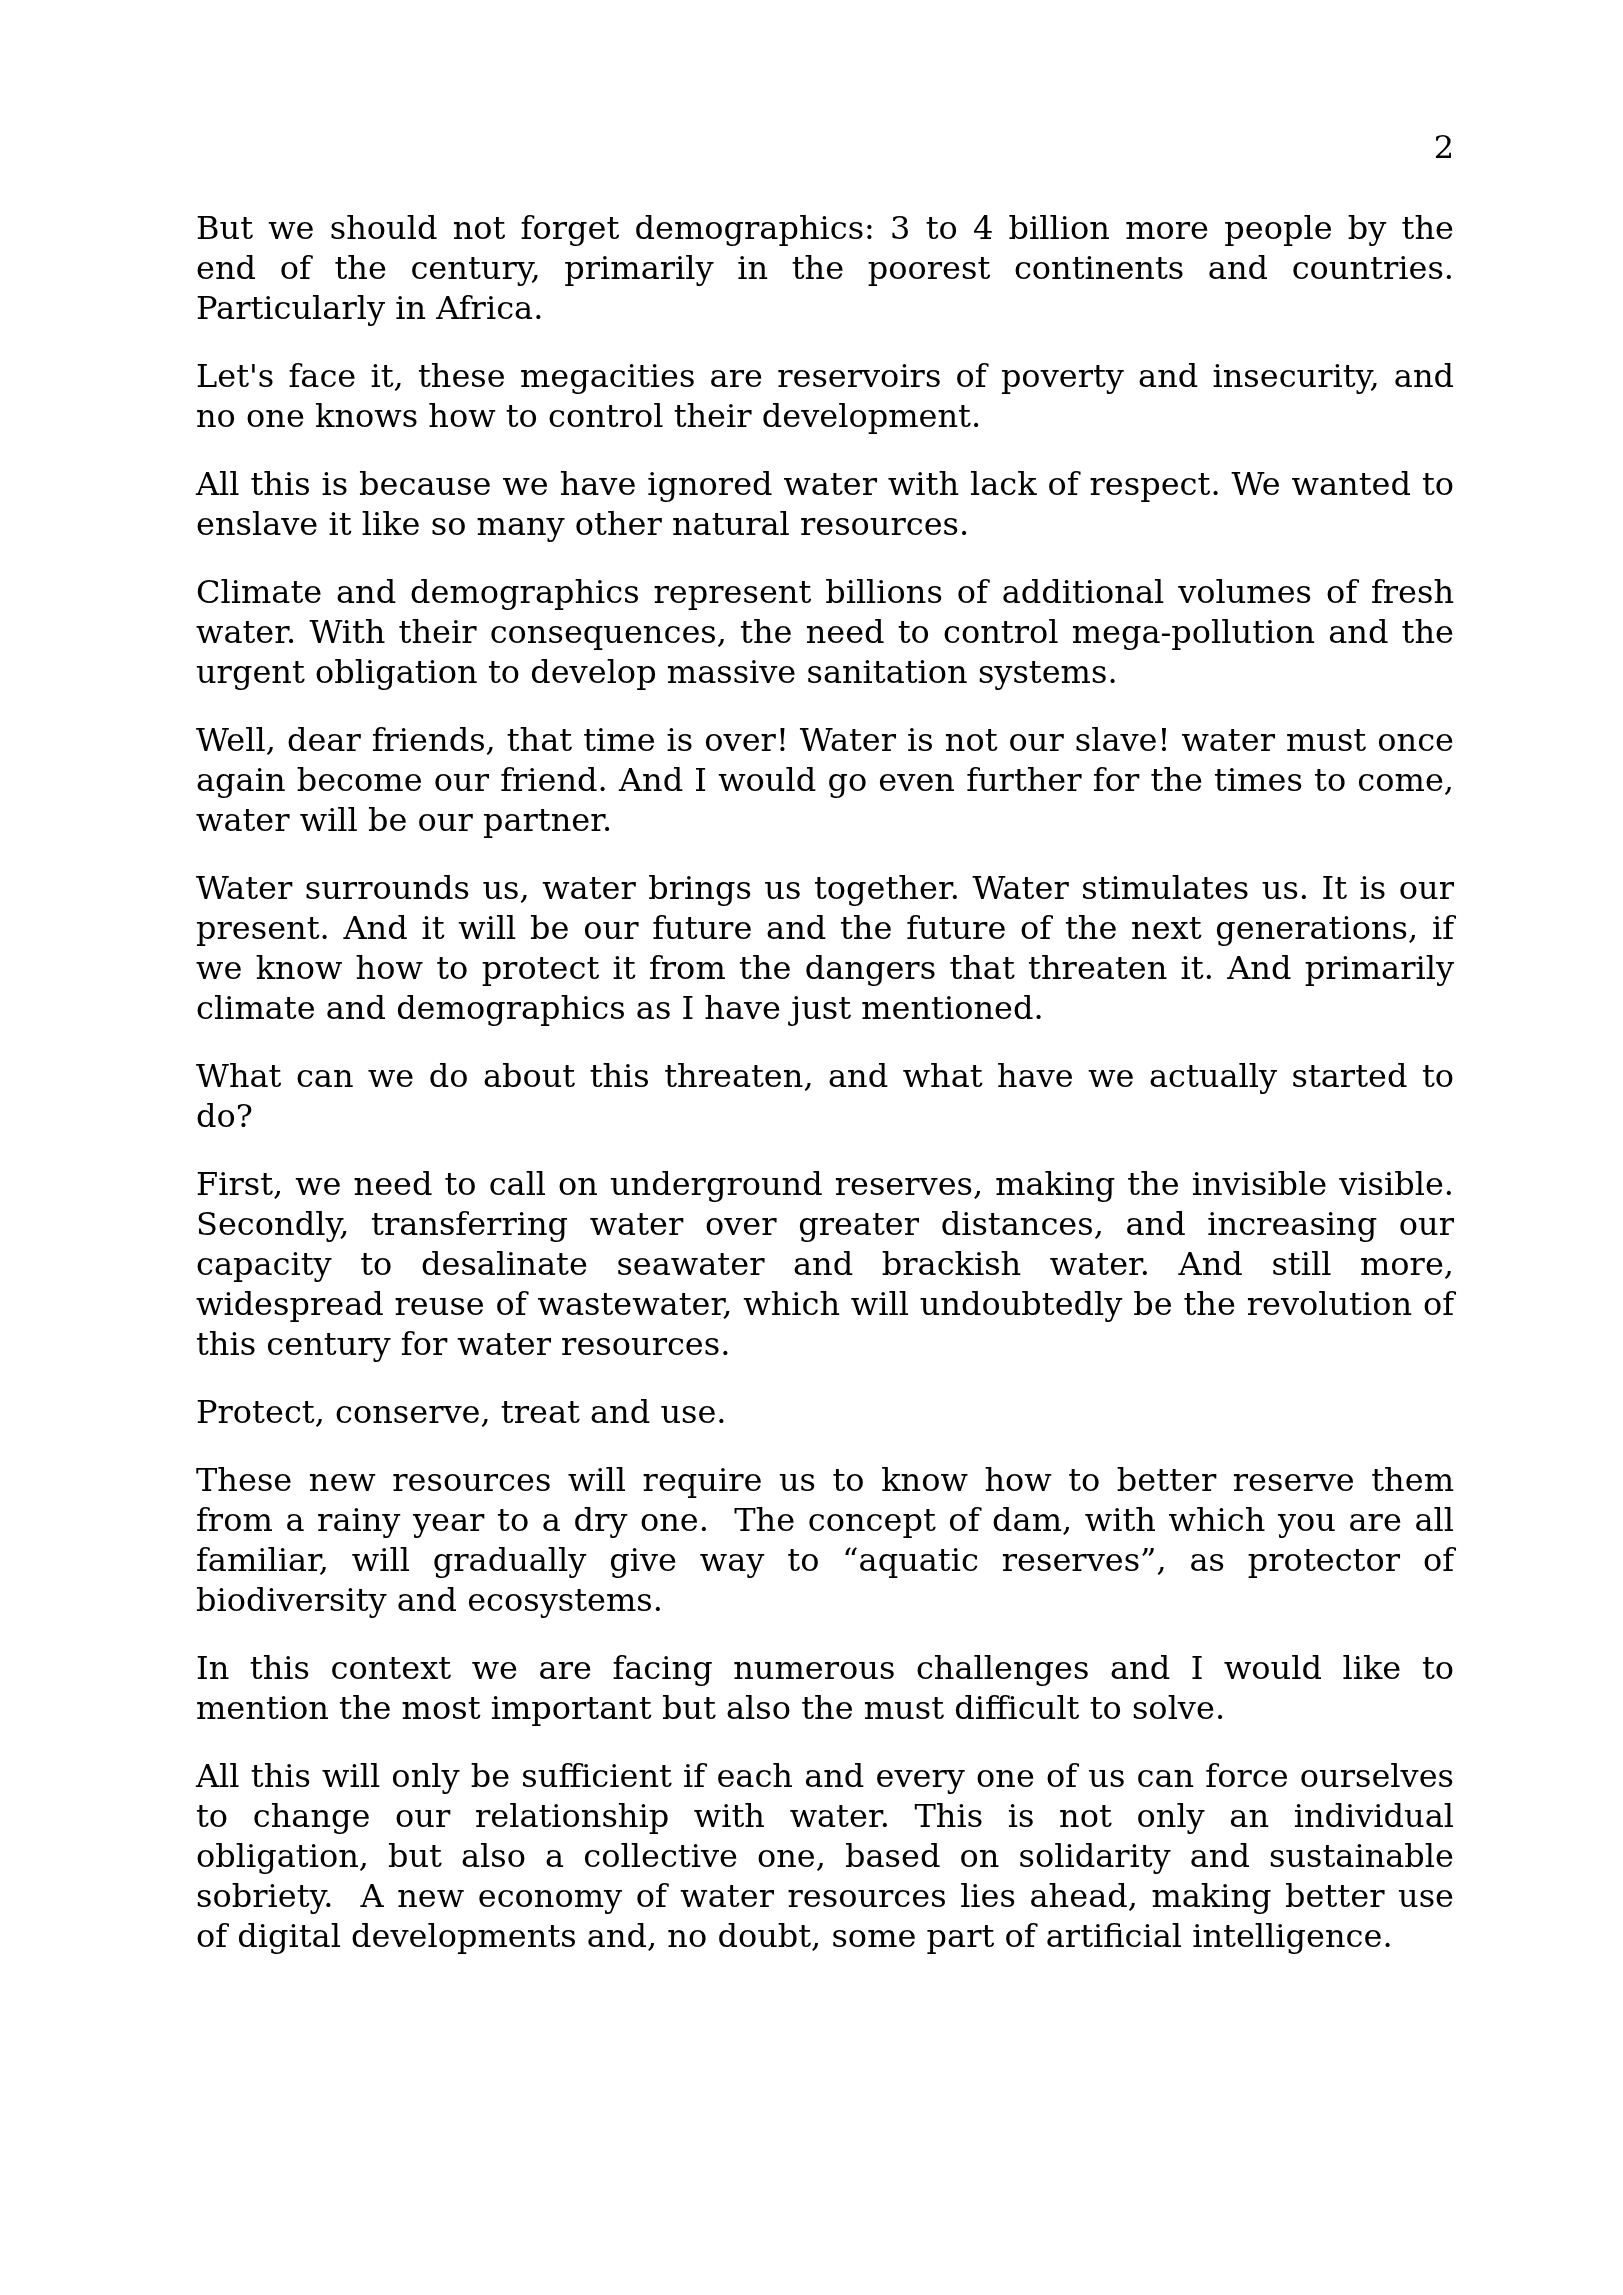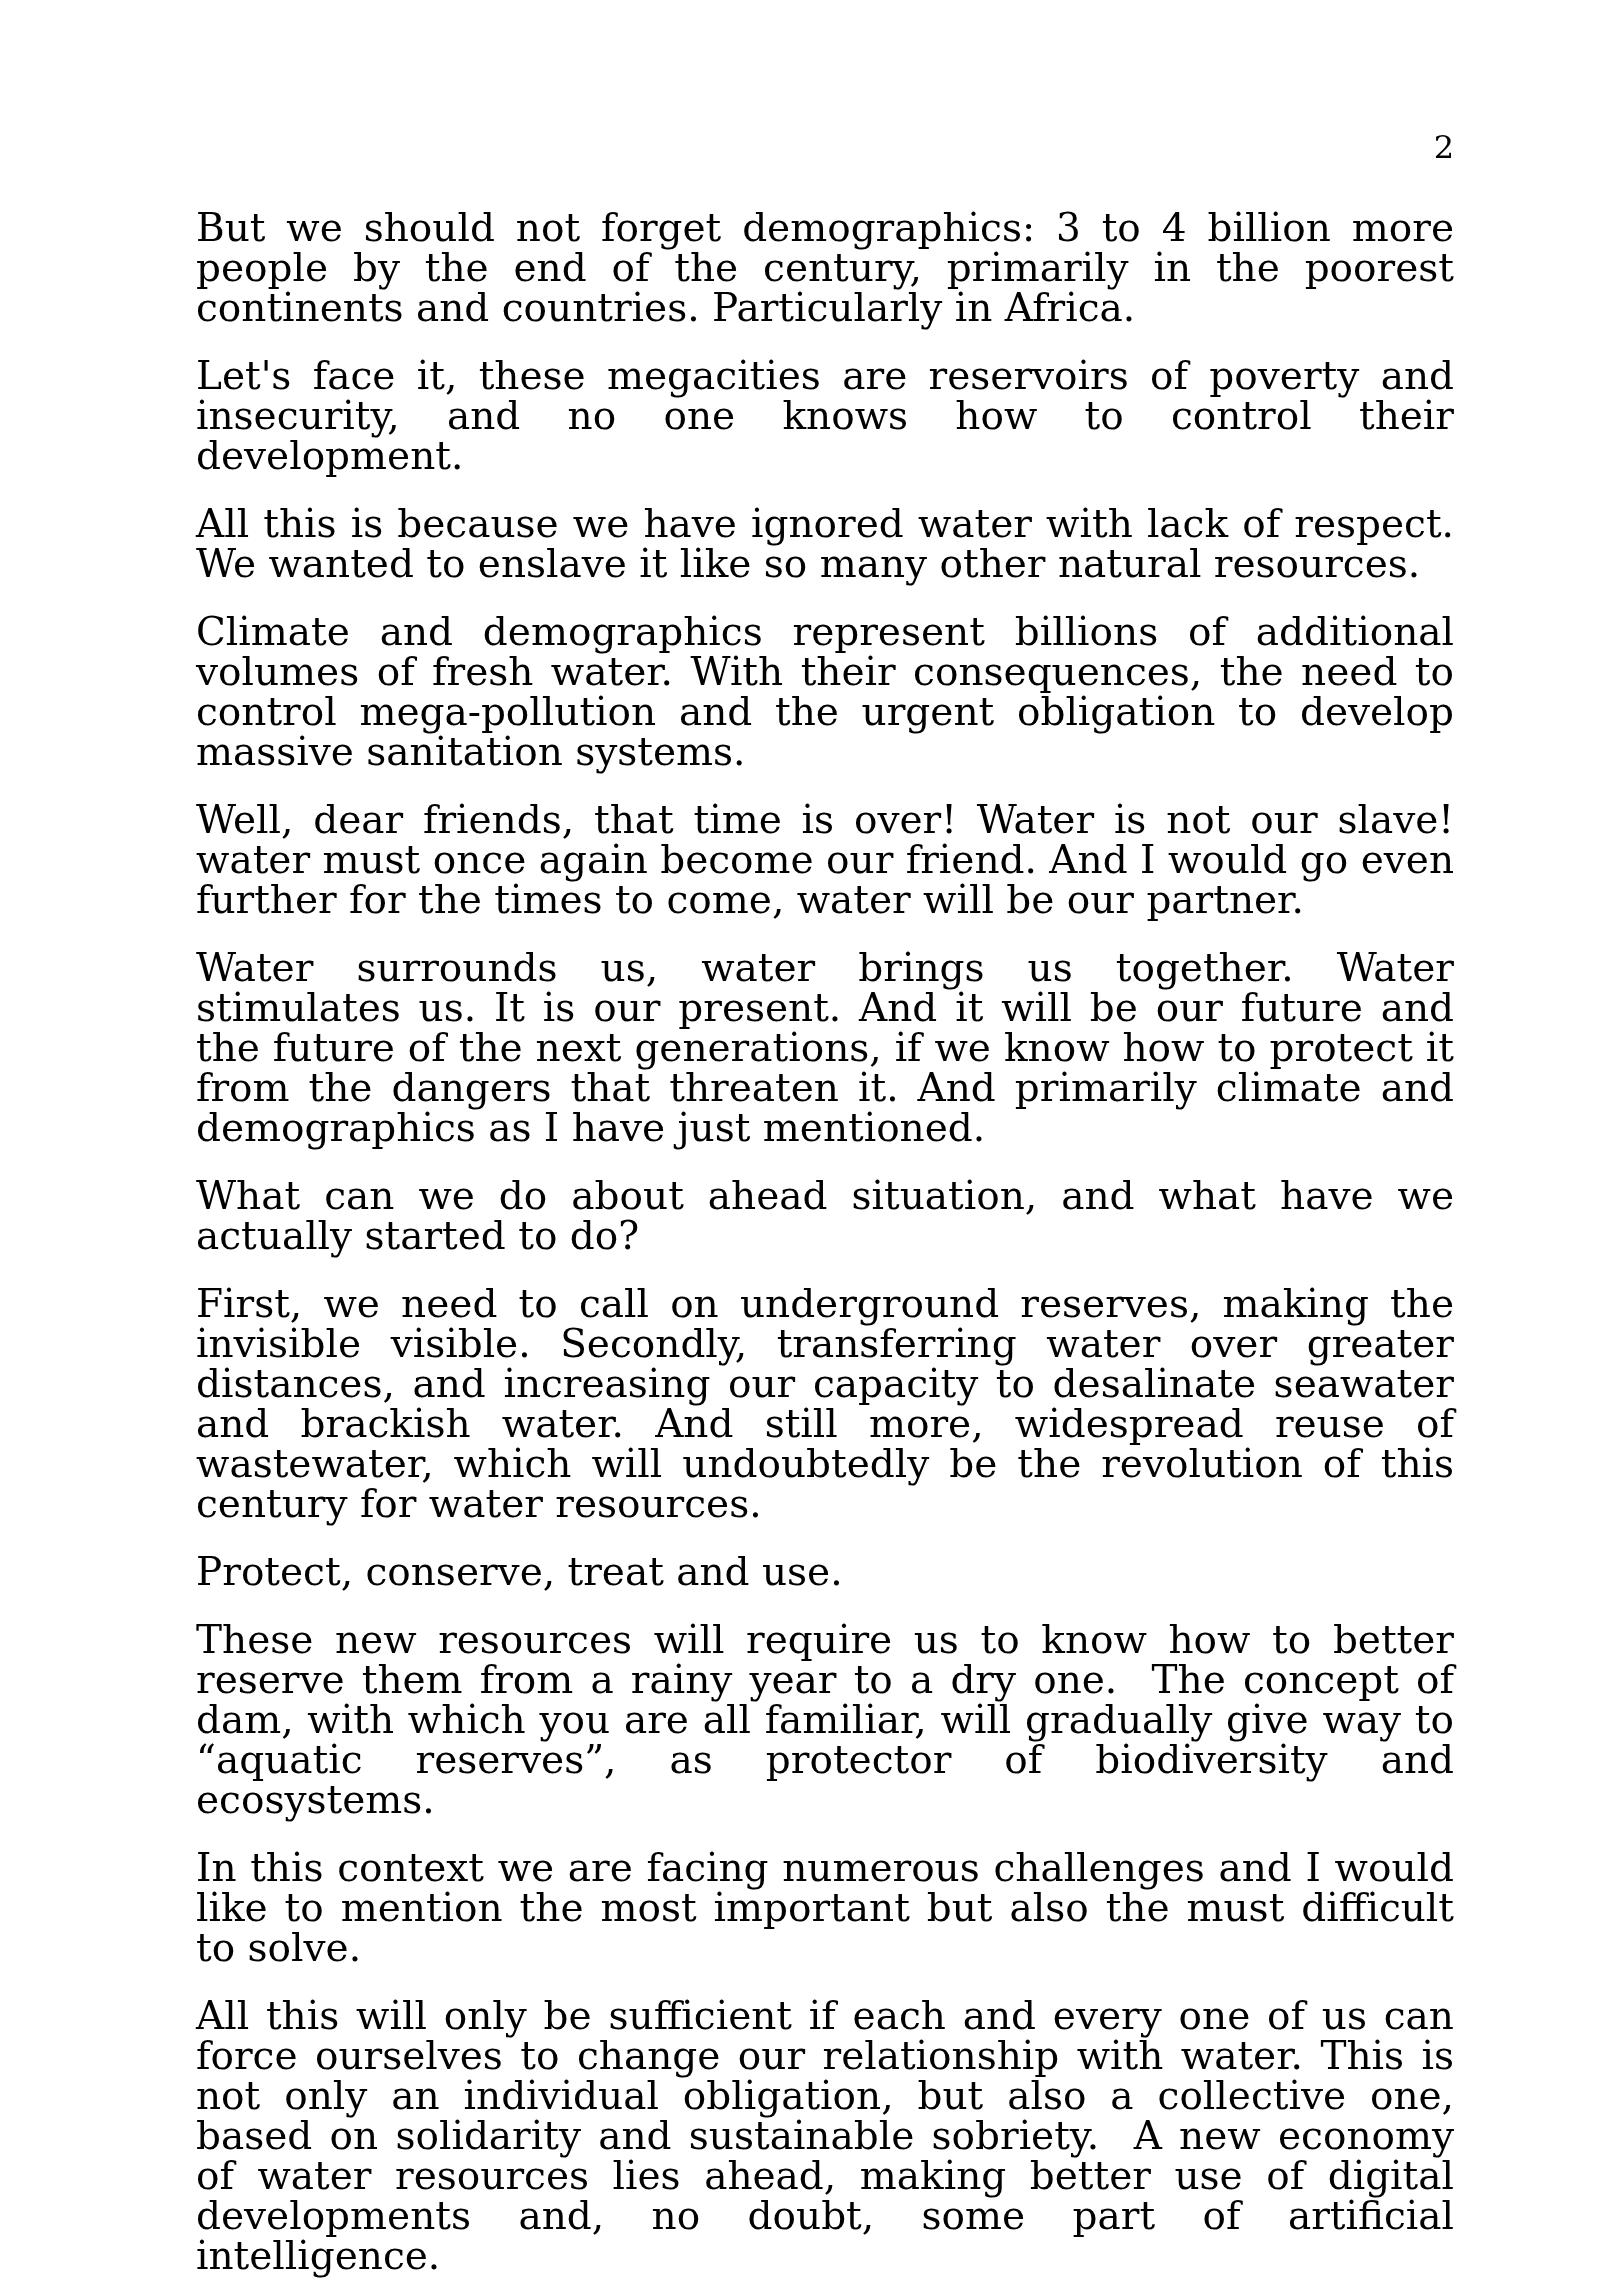--- a/index.html
+++ b/index.html
@@ -26,39 +26,39 @@
     line-height: 39px;
   }
   .content {
     position: absolute;
     top: 208px;
     left: 196px;
     right: 169px;
   }
   .content p {
     margin: 0 0 28px 0;
-    font-size: 39px;
+    font-size: 32px;
     line-height: 40px;
     text-align: justify;
     white-space: pre-wrap;
   }
 </style>
 </head>
 <body>
 
 <div class="page">
   <div class="page-number">2</div>
   <div class="content">
       <p>But we should not forget demographics: 3 to 4 billion more people by the end of the century, primarily in the poorest continents and countries. Particularly in Africa.</p>
       <p>Let's face it, these megacities are reservoirs of poverty and insecurity, and no one knows how to control their development.</p>
       <p>All this is because we have ignored water with lack of respect. We wanted to enslave it like so many other natural resources.</p>
       <p>Climate and demographics represent billions of additional volumes of fresh water. With their consequences, the need to control mega-pollution and the urgent obligation to develop massive sanitation systems.</p>
       <p>Well, dear friends, that time is over! Water is not our slave! water must once again become our friend. And I would go even further for the times to come, water will be our partner.</p>
       <p>Water surrounds us, water brings us together. Water stimulates us. It is our present. And it will be our future and the future of the next generations, if we know how to protect it from the dangers that threaten it. And primarily climate and demographics as I have just mentioned.</p>
-      <p>What can we do about ahead situation, and what have we actually started to do?</p>
+      <p>What can we do about this threaten, and what have we actually started to do?</p>
       <p>First, we need to call on underground reserves, making the invisible visible. Secondly, transferring water over greater distances, and increasing our capacity to desalinate seawater and brackish water. And still more, widespread reuse of wastewater, which will undoubtedly be the revolution of this century for water resources.</p>
       <p>Protect, conserve, treat and use.</p>
       <p>These new resources will require us to know how to better reserve them from a rainy year to a dry one.  The concept of dam, with which you are all familiar, will gradually give way to “aquatic reserves”, as protector of biodiversity and ecosystems.</p>
       <p>In this context we are facing numerous challenges and I would like to mention the most important but also the must difficult to solve.</p>
       <p>All this will only be sufficient if each and every one of us can force ourselves to change our relationship with water. This is not only an individual obligation, but also a collective one, based on solidarity and sustainable sobriety.  A new economy of water resources lies ahead, making better use of digital developments and, no doubt, some part of artificial intelligence.</p>
     </div>
 </div>
 
 
 </body></html>

